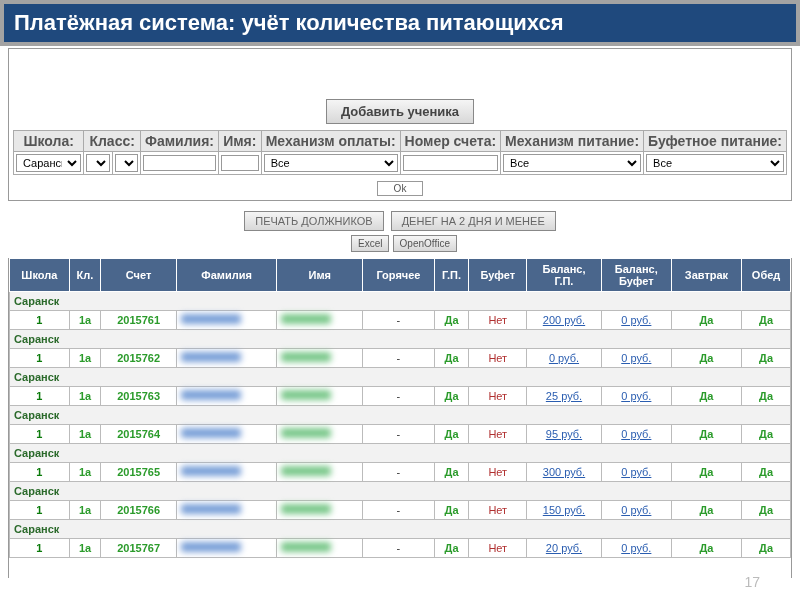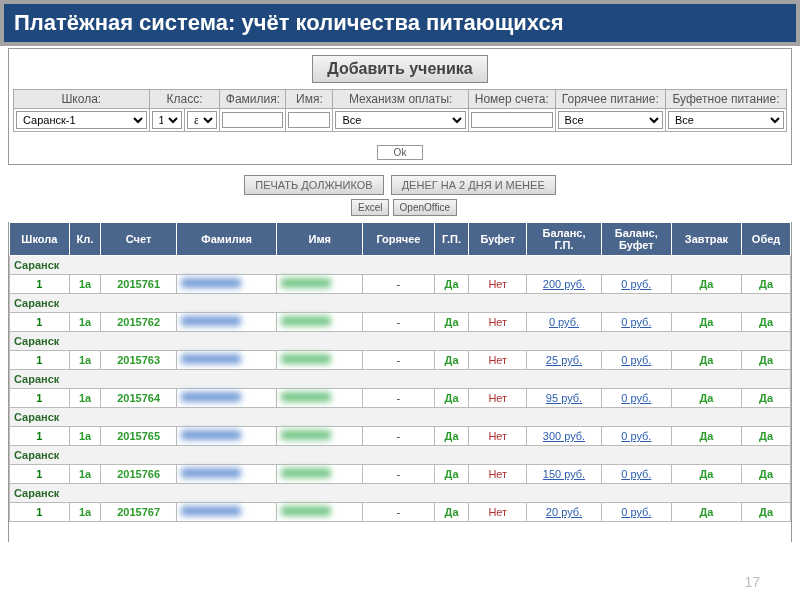--- a/index.html
+++ b/index.html
@@ -34,52 +34,53 @@
     padding: 3px 10px;
     font-size: 11px;
     color: #555;
     cursor: pointer;
     font-family: Arial, sans-serif;
   }
   .btn-add {
     font-weight: bold;
     color: #444;
     padding: 4px 14px;
-    font-size: 16px;
+    font-size: 13px;
+    margin-top: 44px;
   }
   .filter-table {
     width: 100%;
     border-collapse: collapse;
     table-layout: auto;
   }
   .filter-table th {
     background: #e8e8e8;
     border: 1px solid #aaa;
-    font-weight: normal;
+    font-weight: bold;
     color: #555;
-    font-size: 12px;
+    font-size: 14px;
     padding: 2px 4px;
     text-align: center;
     white-space: nowrap;
   }
   .filter-table td {
     border: 1px solid #aaa;
     padding: 2px;
     background: #fff;
     vertical-align: middle;
   }
   select, input[type="text"] {
     border: 1px solid #999;
     font-size: 11px;
     padding: 1px 2px;
     font-family: Arial, sans-serif;
     background: #fff;
   }
   .sel-wide { width: 100%; }
-  .ok-row { text-align: center; margin-top: 13px; }
+  .ok-row { text-align: center; margin-top: 6px; }
   .ok-btn {
     background: #fff;
     border: 1px solid #999;
     padding: 1px 16px;
     font-size: 10px;
     color: #555;
   }
   .actions-row { text-align: center; margin: 10px 0 4px 0; }
   .actions-row .btn { margin: 0 2px; color: #666; }
   .export-row { text-align: center; margin: 4px 0 6px 8px; }
@@ -158,21 +159,21 @@
 
   <table class="filter-table">
     <tbody>
         <tr>
       <th>Школа:</th>
       <th colspan="2">Класс:</th>
       <th>Фамилия:</th>
       <th>Имя:</th>
       <th>Механизм оплаты:</th>
       <th>Номер счета:</th>
-      <th>Горячее питание:</th>
+      <th>Механизм питание:</th>
       <th>Буфетное питание:</th>
     </tr>
     <tr>
       <td style="width:130px"><select class="sel-wide"><option>Саранск-1</option></select></td>
       <td style="width:34px"><select class="sel-wide"><option>1</option></select></td>
       <td style="width:34px"><select class="sel-wide"><option>а</option></select></td>
       <td style="width:55px"><input type="text" class="sel-wide" value="" style=""></td>
       <td style="width:45px"><input type="text" class="sel-wide" value="" style=""></td>
       <td style="width:130px"><select class="sel-wide"><option>Все</option></select></td>
       <td style="width:70px"><input type="text" class="sel-wide" value="" style=""></td>

